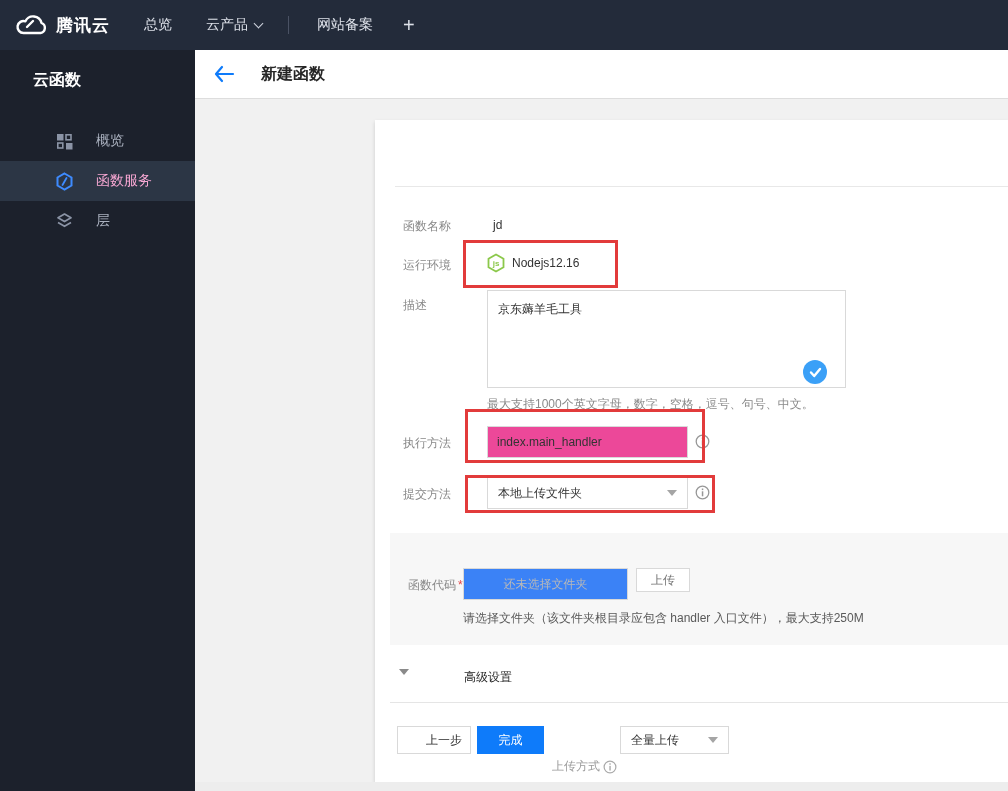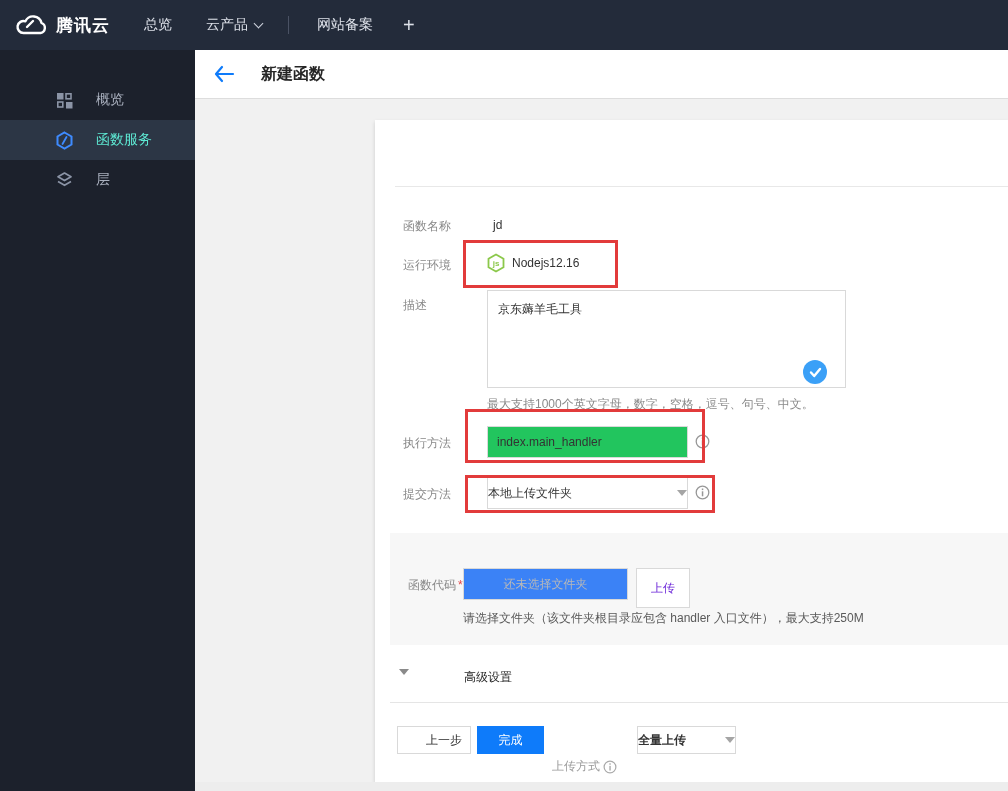--- a/index.html
+++ b/index.html
@@ -17,21 +17,21 @@
   .top-divider { width:1px; height:18px; background:#4a5264; margin-left:26px; }
   .top-plus { color:#dde1e9; font-size:20px; margin-left:30px; cursor:pointer; font-weight:300; }
 
   
   .sidebar { position:absolute; left:0; top:50px; width:195px; height:741px; background:#1c212c; z-index:20; }
   .side-title { color:#fff; font-size:16px; font-weight:bold; padding:20px 0 0 33px; }
   .side-menu { margin-top:30px; }
   .side-item { height:40px; display:flex; align-items:center; padding-left:55px; cursor:pointer;
     color:#aab1bf; font-size:14px; }
   .side-item .s-icon { width:19px; height:19px; margin-right:22px; flex:none; display:flex; }
-  .side-item.active { background:#2c3645; color:#5eead4; }
+  .side-item.active { background:#2c3645; color:#f9a8d4; }
 
   
   .page-header { position:absolute; left:195px; top:50px; width:813px; height:49px; background:#fff;
     border-bottom:1px solid #ddd; display:flex; align-items:center; z-index:10; }
   .back-btn { margin-left:18px; cursor:pointer; display:flex; }
   .page-title { font-size:16px; font-weight:bold; color:#262626; margin-left:26px; }
 
   
   .card { position:absolute; left:375px; top:120px; width:633px; height:662px; background:#fff;
     box-shadow:0 2px 4px rgba(0,0,0,.15); }
@@ -46,56 +46,56 @@
   .f-label { position:absolute; left:28px; font-size:12px; color:#888; }
   .f-value { position:absolute; font-size:12px; color:#333; }
 
   .textarea-box { position:absolute; left:112px; top:170px; width:359px; height:98px;
     border:1px solid #d9d9d9; background:#fff; font-size:12px; color:#333; padding:9px 10px;
     resize:none; font-family:inherit; line-height:1.5; }
   .ta-check { position:absolute; left:428px; top:240px; width:24px; height:24px; border-radius:50%;
     background:#3ba0f7; display:flex; align-items:center; justify-content:center; }
   .hint { position:absolute; font-size:12px; color:#8a8a8a; }
 
-  .txt-input { border:1px solid #d9d9d9; background:#22c55e; font-size:12px; color:#333;
+  .txt-input { border:1px solid #d9d9d9; background:#ec4899; font-size:12px; color:#333;
     padding:0 9px; font-family:inherit; outline:none; }
   .handler-input { position:absolute; left:112px; top:306px; width:201px; height:32px; }
   .selectbox { position:absolute; background:#fff; border:1px solid #d9d9d9; font-size:12px; color:#333;
-    display:flex; align-items:center; padding:0 0; cursor:pointer; }
+    display:flex; align-items:center; padding:0 10px; cursor:pointer; }
   .submit-select { left:112px; top:357px; width:201px; height:32px; }
   .caret-down { width:0; height:0; border-left:5px solid transparent; border-right:5px solid transparent;
     border-top:6px solid #a5a5a5; margin-left:auto; }
   .info-icon { position:absolute; display:flex; cursor:pointer; }
 
   .ann-box { position:absolute; border:3px solid #e23b3b; pointer-events:none; z-index:5; }
   .ann-runtime { left:88px; top:120px; width:155px; height:48px; }
   .ann-handler { left:90px; top:289px; width:240px; height:54px; }
   .ann-submit  { left:90px; top:355px; width:250px; height:38px; }
 
   .code-section { position:absolute; left:15px; right:0; top:413px; height:112px; background:#f7f7f7; }
   .code-label { position:absolute; left:33px; top:457px; font-size:12px; color:#888; }
   .required-star { color:#e54545; margin-left:2px; }
   .code-input { position:absolute; left:88px; top:448px; width:165px; height:32px; background:#3b82f6;text-align:center; }
   .code-input::placeholder { color:#b8b8b8; }
-  .upload-btn { position:absolute; left:261px; top:448px; width:54px; height:40px; background:#fff;
-    border:1px solid #d9d9d9; font-size:12px; color:#6d28d9; cursor:pointer; font-family:inherit; }
+  .upload-btn { position:absolute; left:261px; top:448px; width:54px; height:24px; background:#fff;
+    border:1px solid #d9d9d9; font-size:12px; color:#737373; cursor:pointer; font-family:inherit; }
   .code-hint { left:88px; top:490px; color:#595959; }
 
   .advanced { position:absolute; left:24px; top:549px; display:flex; align-items:flex-start; cursor:pointer;gap:48px; }
   .adv-tri { width:0; height:0; border-left:5px solid transparent; border-right:5px solid transparent;
     border-top:6px solid #8a8a8a; margin-right:7px; }
   .adv-label { font-size:12px; color:#262626; }
   .bottom-divider { position:absolute; left:15px; right:0; top:582px; height:1px; background:#e5e5e5; }
 
   .btn { position:absolute; top:606px; height:28px; font-size:12px; font-family:inherit; cursor:pointer; }
   .btn-prev { left:22px; width:74px; background:#fff; border:1px solid #d9d9d9; color:#262626;padding-left:20px; }
   .btn-finish { left:102px; width:67px; background:#0e7bfa; border:none; color:#fff; }
   .upload-mode-label { position:absolute; left:177px; top:614px; font-size:12px; color:#9b9b9b;
     display:flex; align-items:center;margin-top:24px; }
-  .mode-select { left:262px; top:606px; width:99px; height:28px;font-weight:bold; }
+  .mode-select { left:245px; top:606px; width:109px; height:28px; }
 
   .footer-strip { position:absolute; left:195px; top:782px; width:813px; height:9px; background:#ededed; }
 </style>
 </head>
 <body>
 
 <div class="topbar">
   <div class="brand">
     <span style="display:flex;">
       <svg width="34" height="24" viewBox="0 0 34 24">
@@ -109,20 +109,21 @@
   <span class="top-item">
     <span>云产品</span>
     <span class="top-caret"></span>
   </span>
   <span class="top-divider"></span>
   <span class="top-item" style="margin-left:28px;">网站备案</span>
   <span class="top-plus">+</span>
 </div>
 
 <div class="sidebar">
+  <div class="side-title">云函数</div>
   <div class="side-menu">
     <div class="side-item">
       <span class="s-icon">
         <svg width="19" height="19" viewBox="0 0 19 19">
           <rect x="2" y="2" width="6.5" height="6.5" fill="#8b94a6"></rect>
           <rect x="11" y="2.8" width="5" height="5" fill="none" stroke="#8b94a6" stroke-width="1.6"></rect>
           <rect x="2.8" y="11" width="5" height="5" fill="none" stroke="#8b94a6" stroke-width="1.6"></rect>
           <rect x="11" y="11" width="6.5" height="6.5" fill="#8b94a6"></rect>
         </svg>
       </span>

